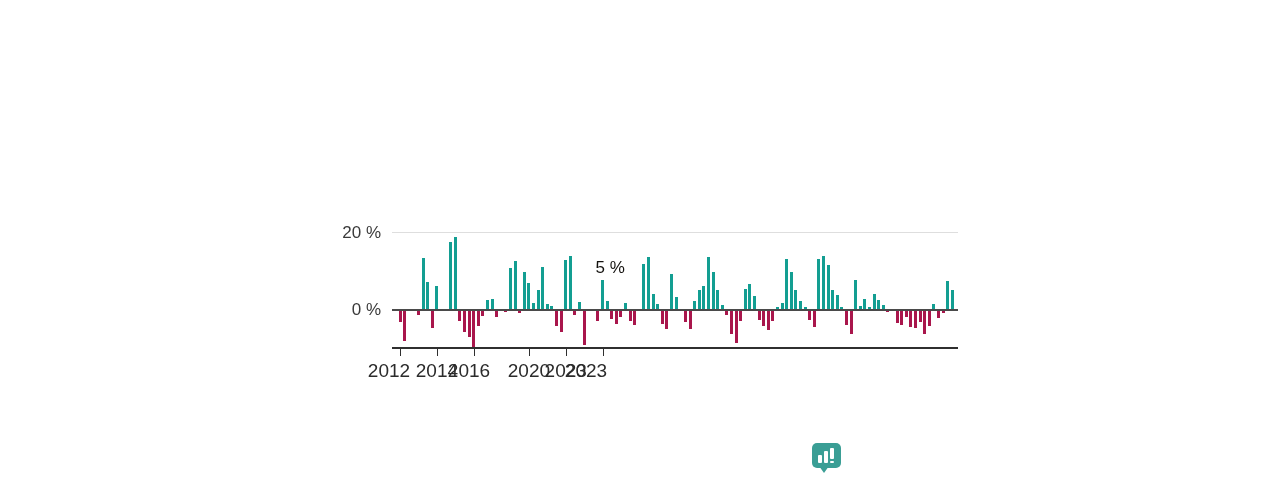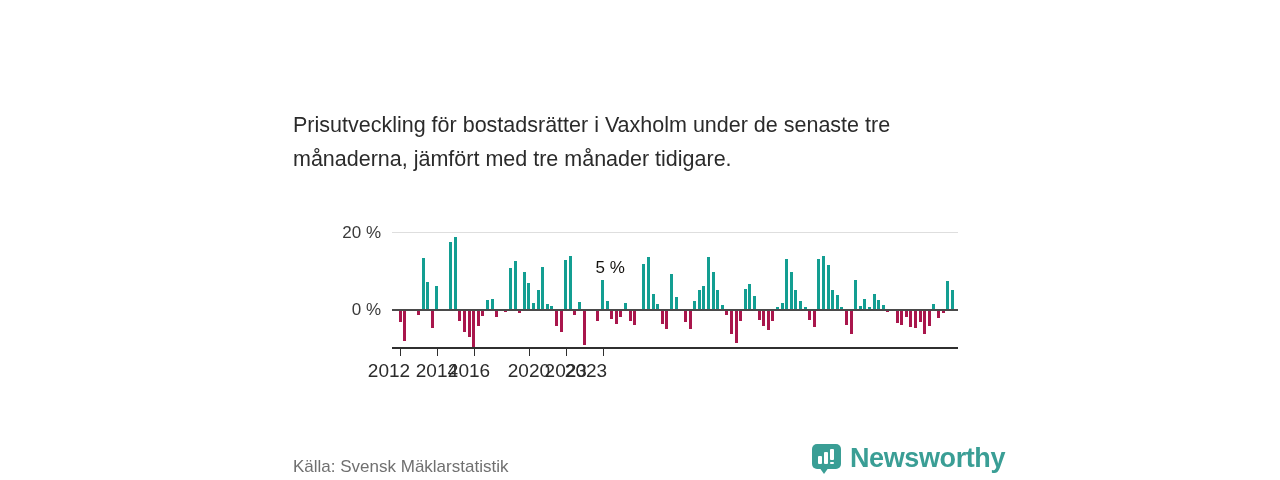--- a/index.html
+++ b/index.html
@@ -172,21 +172,20 @@
     font-weight: bold;
     color: #3a9e95;
     letter-spacing: -0.4px;
   }
 </style>
 </head>
 <body>
 
 <div class="page">
 
-  <div class="subhead">Prisutveckling för bostadsrätter i Vaxholm under de senaste tre månaderna, jämfört med tre månader tidigare.</div>
 
   <div class="chart">
     <div class="plot" id="plot">
         <div class="gridline" style="top: 16px;"></div>
         <div class="bar down" title="-3.4 %" style="left: 6.60163px; top: 93px; height: 13.09px;"></div>
         <div class="bar down" title="-8.2 %" style="left: 11.2033px; top: 93px; height: 31.57px;"></div>
         <div class="bar down" title="-1.6 %" style="left: 25.0081px; top: 93px; height: 6.16px;"></div>
         <div class="bar up" title="13.2 %" style="left: 29.6098px; top: 42.18px; height: 50.82px;"></div>
         <div class="bar up" title="7.1 %" style="left: 34.2114px; top: 65.665px; height: 27.335px;"></div>
         <div class="bar down" title="-4.9 %" style="left: 38.813px; top: 93px; height: 18.865px;"></div>
@@ -316,27 +315,25 @@
         <div class="tick" style="left: 272.76px;"></div>
         <div class="xlab" style="left: 272.76px;">2023</div>
         <div class="tick" style="left: 309.573px;"></div>
         <div class="xlab" style="left: 293px;">2023</div>
       </div>
     <div id="annots">
         <div class="annot" style="left: 302.617px; top: 45.75px;">5 %</div>
       </div>
   </div>
 
-  <div class="source">Källa: Svensk Mäklarstatistik</div>
 
   <div class="brand">
     <div class="brand-mark">
       <div class="bub"></div>
       <div class="tail"></div>
       <i class="b1"></i>
         <i class="b2"></i>
         <i class="b3"></i>
         <i class="b4"></i>
     </div>
-    <div class="brand-name">Newsworthy</div>
   </div>
 
 </div>
 
 </body></html>

